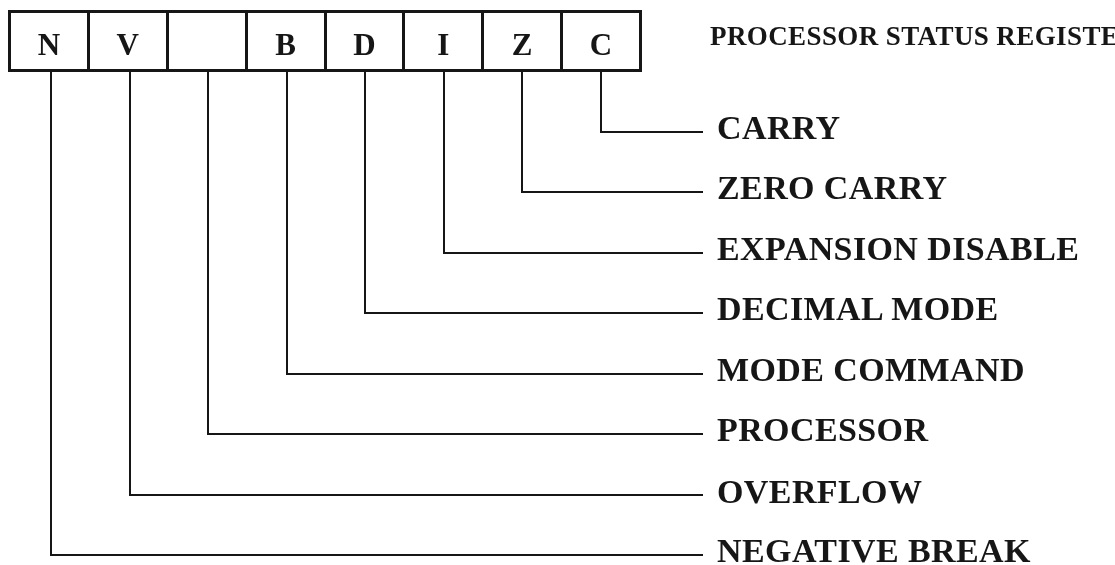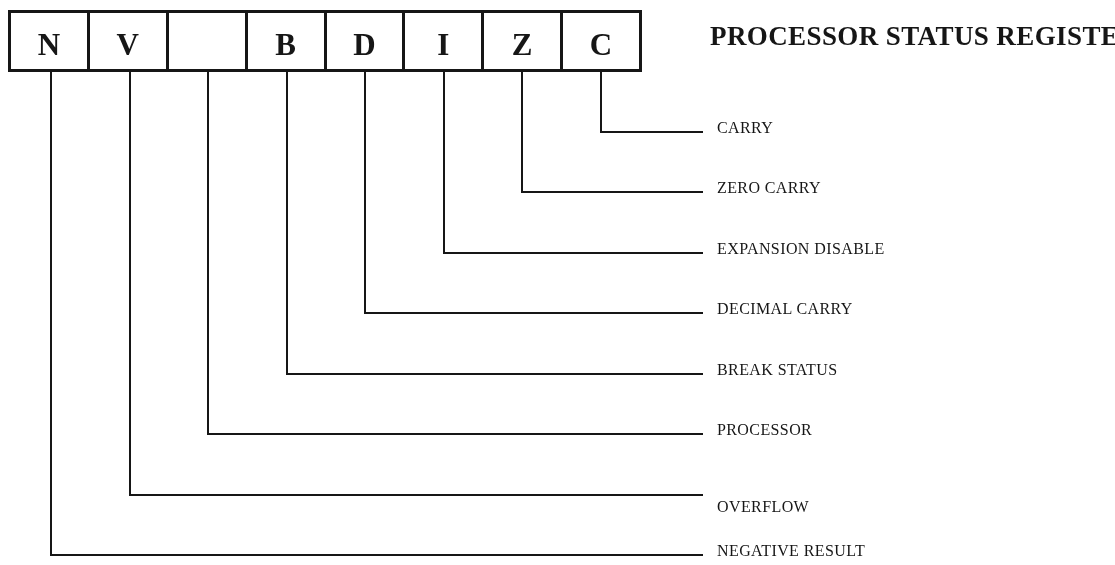--- a/index.html
+++ b/index.html
@@ -38,21 +38,21 @@
     letter-spacing:0.4px; white-space:nowrap;
   }
   .conn {
     position:absolute;
     border-left:2.5px solid var(--ink);
     border-bottom:2.5px solid var(--ink);
     box-sizing:border-box;
   }
   .bitlabel {
     position:absolute; left:717px;
-    font-size:16px; font-weight:normal;
+    font-size:34px; font-weight:bold;
     line-height:28px; white-space:nowrap;
     letter-spacing:0.4px;
   }
 </style>
 </head>
 <body>
 
 <div class="canvas">
   <div class="register" id="register">
       <div class="cell">
@@ -85,22 +85,22 @@
       <div class="conn" style="left: 50.3px; top: 72px; width: 652.8px; height: 484px;"></div>
       <div class="conn" style="left: 128.8px; top: 72px; width: 574.3px; height: 423.6px;"></div>
       <div class="conn" style="left: 207.3px; top: 72px; width: 495.8px; height: 363.1px;"></div>
       <div class="conn" style="left: 285.8px; top: 72px; width: 417.3px; height: 302.7px;"></div>
       <div class="conn" style="left: 364.3px; top: 72px; width: 338.8px; height: 242.3px;"></div>
       <div class="conn" style="left: 442.8px; top: 72px; width: 260.3px; height: 181.9px;"></div>
       <div class="conn" style="left: 521.3px; top: 72px; width: 181.8px; height: 121.4px;"></div>
       <div class="conn" style="left: 599.8px; top: 72px; width: 103.3px; height: 61px;"></div>
     </div>
   <div id="labels">
-      <div class="bitlabel" style="top: 537px;">NEGATIVE RESULT</div>
-      <div class="bitlabel" style="top: 493px; text-align: center;">OVERFLOW</div>
+      <div class="bitlabel" style="top: 537px;">NEGATIVE BREAK</div>
+      <div class="bitlabel" style="top: 478px; text-align: center;">OVERFLOW</div>
       <div class="bitlabel" style="top: 416.1px;">PROCESSOR</div>
-      <div class="bitlabel" style="top: 355.7px;">BREAK STATUS</div>
-      <div class="bitlabel" style="top: 295.3px;">DECIMAL CARRY</div>
+      <div class="bitlabel" style="top: 355.7px;">MODE COMMAND</div>
+      <div class="bitlabel" style="top: 295.3px;">DECIMAL MODE</div>
       <div class="bitlabel" style="top: 234.9px;">EXPANSION DISABLE</div>
       <div class="bitlabel" style="top: 174.4px;">ZERO CARRY</div>
       <div class="bitlabel" style="top: 114px;">CARRY</div>
     </div>
 </div>
 
 </body></html>

